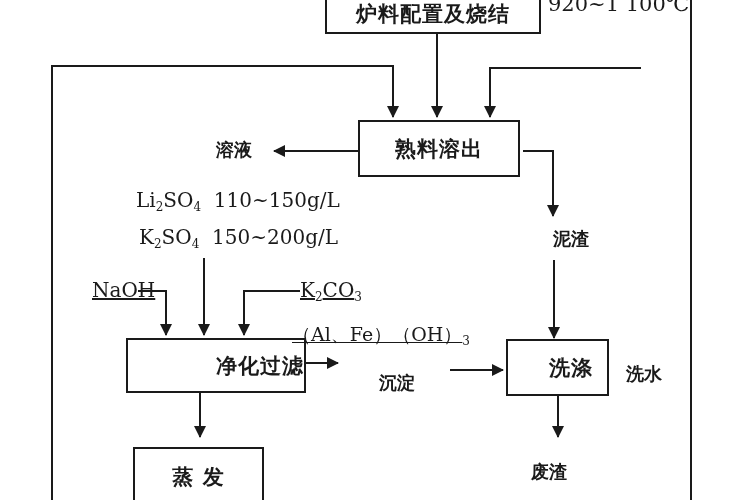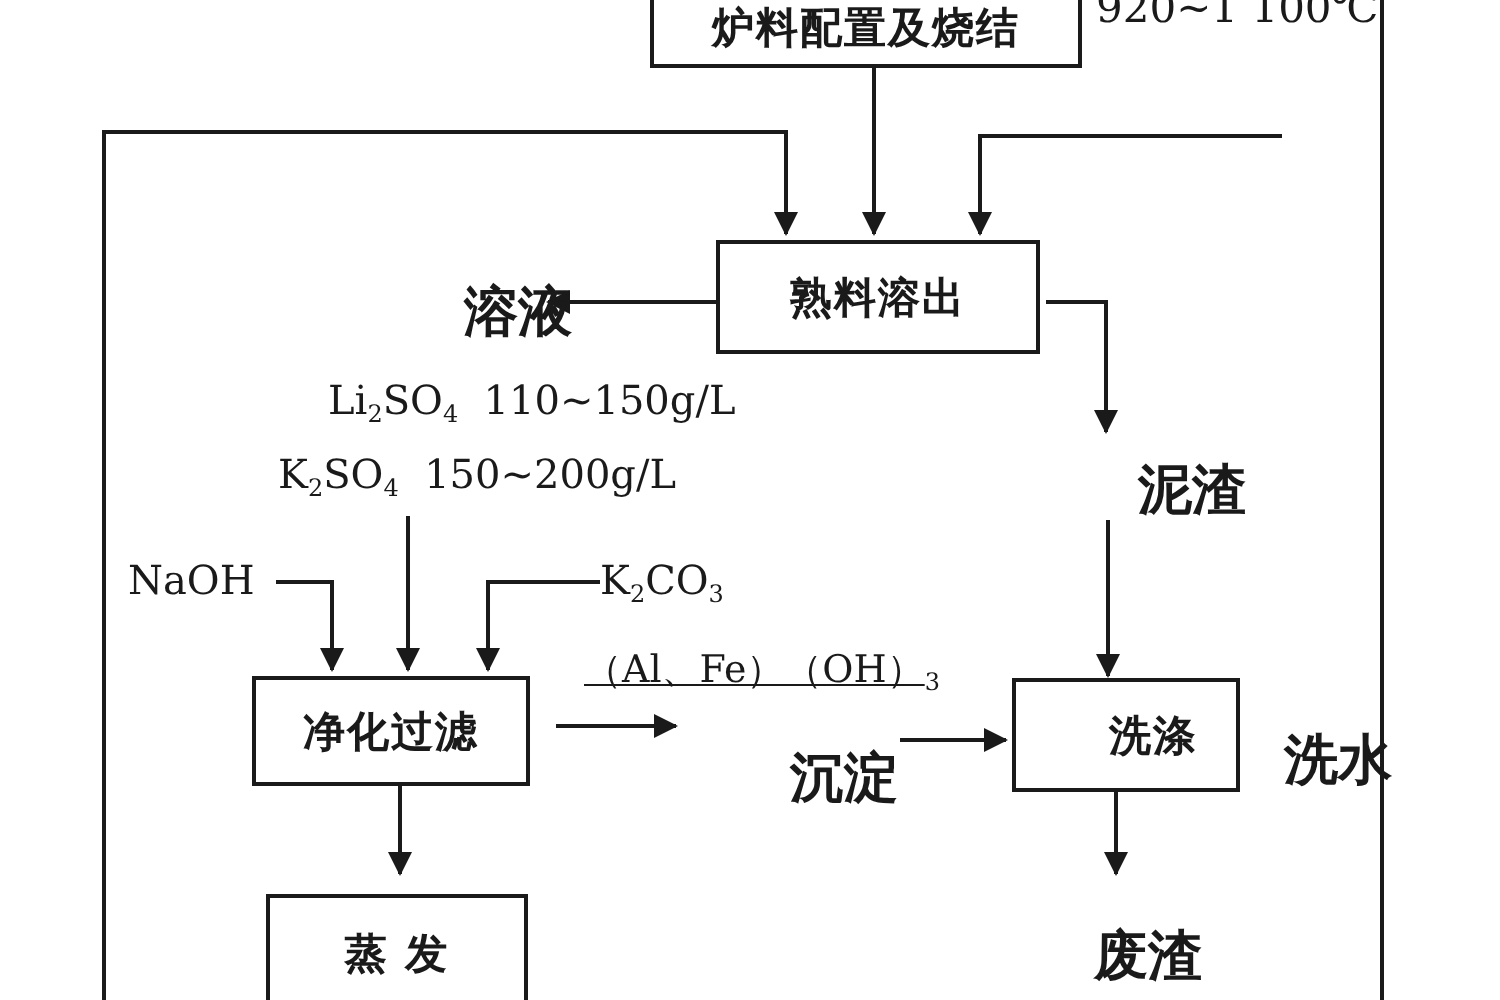--- a/index.html
+++ b/index.html
@@ -3,21 +3,21 @@
 <meta charset="utf-8">
 <style>
   html, body { margin: 0; padding: 0; background: #ffffff; }
   body { width: 750px; height: 500px; position: relative; overflow: hidden;
          font-family: "DejaVu Serif", "Liberation Serif", serif; color: #1a1a1a; }
   svg.lines { position: absolute; left: 0; top: 0; width: 750px; height: 500px; }
   .box { position: absolute; border: 2px solid #1a1a1a; background: #fff; box-sizing: border-box;
          display: flex; align-items: center; justify-content: center;
          font-family: "DejaVu Sans", sans-serif; font-weight: bold; font-size: 21px; letter-spacing: 1px; }
   .lbl { position: absolute; white-space: nowrap; font-size: 20px; }
-  .cn { font-family: "DejaVu Sans", sans-serif; font-weight: bold; font-size: 27px; margin-left: 16px; }
+  .cn { font-family: "DejaVu Sans", sans-serif; font-weight: bold; font-size: 18px; }
   sub { font-size: 12px; vertical-align: -4px; line-height: 0; }
 </style>
 </head>
 <body>
 
 <svg class="lines" viewBox="0 0 750 500">
   <defs>
     <marker id="ah" markerWidth="12" markerHeight="12" refX="11" refY="6" orient="auto" markerUnits="userSpaceOnUse">
       <path d="M0,0 L12,6 L0,12 z" fill="#1a1a1a"></path>
     </marker>
@@ -55,45 +55,45 @@
 
 <div class="box" style="left:325px; top:-6px; width:216px; height:40px;">
   <span>炉料配置及烧结</span>
 </div>
 <div class="lbl" style="left:548px; top:-8px; font-size:21px;">920~1 100℃</div>
 
 <div class="box" style="left:358px; top:120px; width:162px; height:57px;">
   <span>熟料溶出</span>
 </div>
 
-<div class="box" style="left:126px; top:338px; width:139px; height:55px;">
+<div class="box" style="left:126px; top:338px; width:180px; height:55px;justify-content:flex-end;">
   <span>净化过滤</span>
 </div>
 
-<div class="box" style="left:506px; top:339px; width:114px; height:57px;padding-left:27px;">
+<div class="box" style="left:506px; top:339px; width:103px; height:57px;padding-left:27px;">
   <span>洗涤</span>
 </div>
 
 <div class="box" style="left:133px; top:447px; width:131px; height:60px;">
   <span>蒸 发</span>
 </div>
 
 <div class="lbl cn" style="left:216px; top:138px;">溶液</div>
 
-<div class="lbl" style="left:136px; top:188px;margin-left:28px;">
+<div class="lbl" style="left:136px; top:188px;">
   <span>Li</span><sub>2</sub><span>SO</span><sub>4</sub>&nbsp;&nbsp;<span>110~150g/L</span>
 </div>
 
 <div class="lbl" style="left:139px; top:225px;">
   <span>K</span><sub>2</sub><span>SO</span><sub>4</sub>&nbsp;&nbsp;<span>150~200g/L</span>
 </div>
 
-<div class="lbl" style="left:64px; top:278px;">NaOH</div>
+<div class="lbl" style="left:92px; top:278px;text-decoration:underline;">NaOH</div>
 
-<div class="lbl" style="left:300px; top:278px;">
+<div class="lbl" style="left:300px; top:278px;text-decoration:underline;">
   <span>K</span><sub>2</sub><span>CO</span><sub>3</sub>
 </div>
 
 <div class="lbl" style="left:292px; top:322px; font-size:19px;text-decoration:underline;">
   <span>（Al、Fe）（OH）</span><sub>3</sub>
 </div>
 
 <div class="lbl cn" style="left:379px; top:371px;">沉淀</div>
 
 <div class="lbl cn" style="left:553px; top:227px;">泥渣</div>

